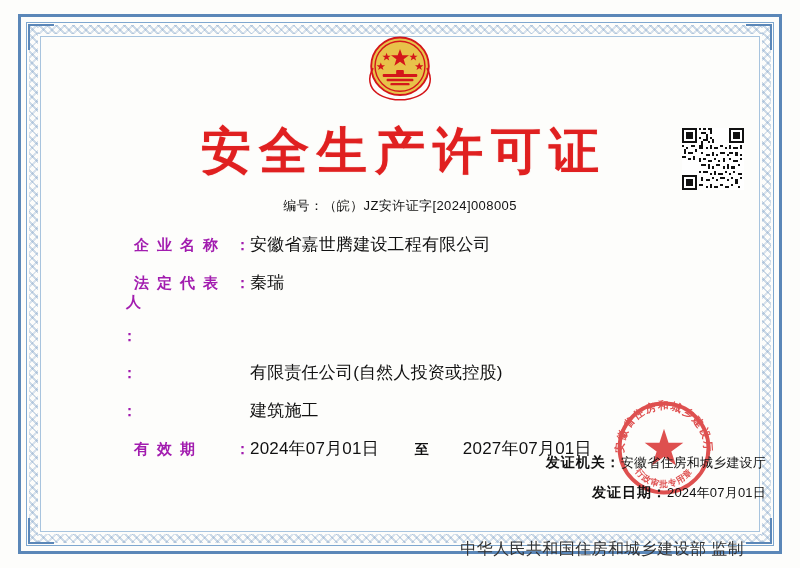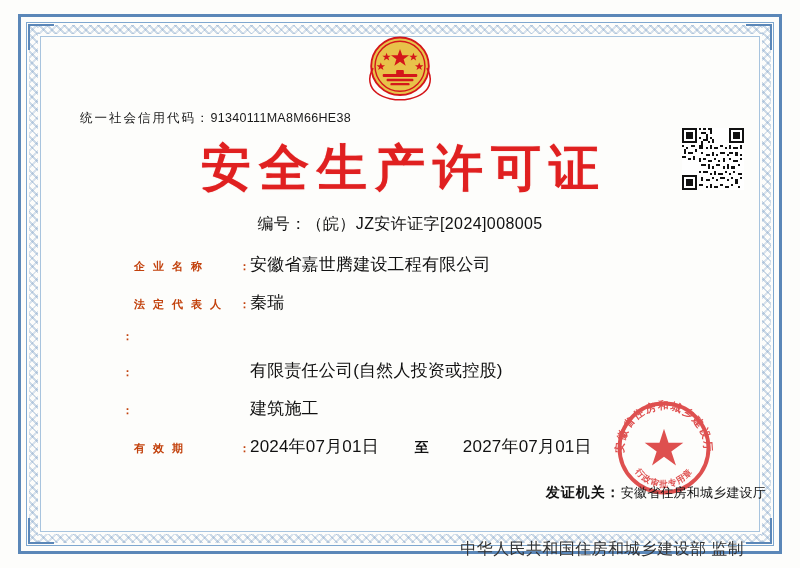--- a/index.html
+++ b/index.html
@@ -132,41 +132,41 @@
     font-size: 50px;
     letter-spacing: 8px;
     color: #e02020;
     text-indent: 8px;
     text-shadow: 0 0 1px rgba(224,32,32,0.45);
   }
 
   .serial {
     margin-top: 12px;
     text-align: center;
-    font-size: 16px;
+    font-size: 13px;
     color: #111;
     letter-spacing: 0.4px;
   }
 
   .fields {
     margin-top: 18px;
     margin-left: 70px;
   }
   .field-row {
     display: flex;
     align-items: baseline;
     margin-bottom: 15px;
     font-size: 14px;
   }
   .field-label {
     width: 124px;
     flex: none;
     font-weight: bold;
-    font-size: 11px;
-    color: #c2410c;
+    font-size: 15px;
+    color: #a21caf;
     display: flex;
     justify-content: space-between;
   }
   .field-label .lbl-text {
     display: inline-block;
     letter-spacing: 8px;
     text-indent: 8px;
   }
   .field-label .lbl-colon {
     letter-spacing: 0;
@@ -369,23 +369,20 @@
         <rect x="24" y="9" width="2" height="1"></rect>
         <rect x="27" y="8" width="1" height="2"></rect>
       <rect x="22" y="11" width="2" height="1"></rect>
         <rect x="25" y="11" width="1" height="2"></rect>
         <rect x="27" y="12" width="1" height="1"></rect>
     </g>
   </svg>
 
   <div class="content">
 
-    <div class="credit-code">
-      <span class="cc-label">统一社会信用代码：</span><span>91340111MA8M66HE38</span>
-    </div>
 
     <div class="title">安全生产许可证</div>
 
     <div class="serial">编号：（皖）JZ安许证字[2024]008005</div>
 
     <div class="fields">
 
       <div class="field-row">
         <span class="field-label">
           <span class="lbl-text">企业名称</span>
@@ -449,17 +446,20 @@
     </text>
     <text font-family="'Liberation Sans', sans-serif" font-size="9" fill="#d62020" font-weight="bold" letter-spacing="1">
       <textPath href="#sealBottomArc" startOffset="50%" text-anchor="middle">行政审批专用章</textPath>
     </text>
   </svg>
 
   <div class="issuer">
     <div class="issuer-row">
       <span class="iss-label">发证机关：</span><span class="iss-value">安徽省住房和城乡建设厅</span>
     </div>
+    <div class="issuer-row">
+      <span class="iss-label">发证日期：</span><span class="iss-value">2024年07月01日</span>
+    </div>
   </div>
 
   <div class="footer">中华人民共和国住房和城乡建设部 监制</div>
 
 </div>
 
 </body></html>

